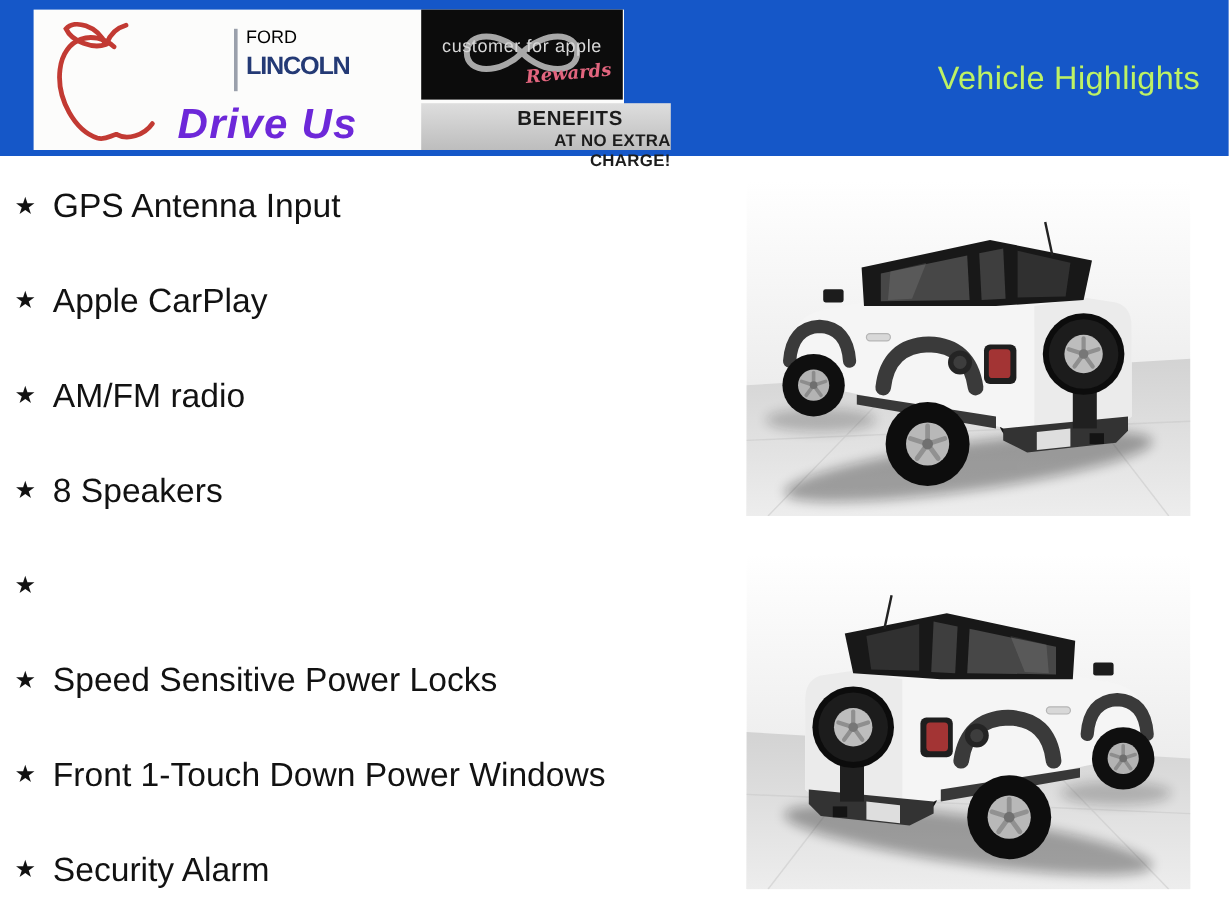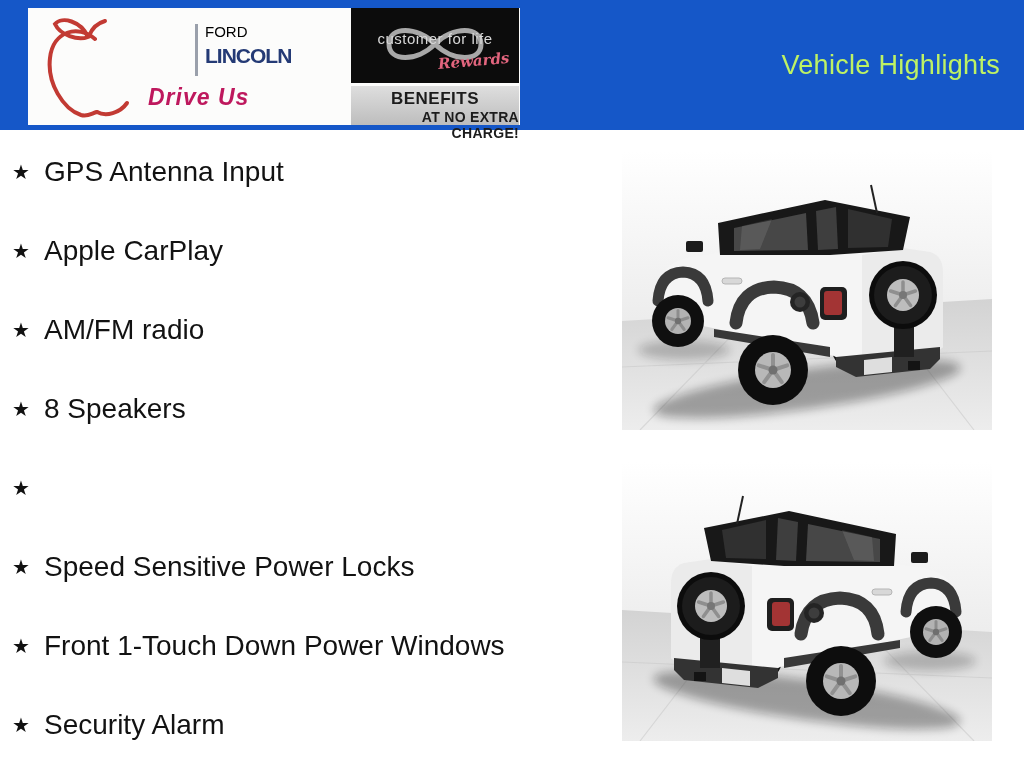--- a/index.html
+++ b/index.html
@@ -24,40 +24,40 @@
   .apple-graphic{position:absolute;left:4px;top:4px;width:150px;height:106px;}
   .apple-wordmark{
     position:absolute;left:20px;top:34px;
     font-size:47px;font-weight:bold;color:#1e3c87;letter-spacing:-2px;
   }
   .logo-divider{position:absolute;left:167px;top:16px;width:3px;height:52px;background:#9aa0ab;}
   .brand-ford{position:absolute;left:177px;top:15px;font-size:15px;font-weight:normal;color:#000000;letter-spacing:0px;}
   .brand-lincoln{position:absolute;left:177px;top:36px;font-size:21px;font-weight:bold;color:#243a75;letter-spacing:-1px;}
   .tagline{
     position:absolute;left:120px;top:76px;
-    font-size:23px;font-weight:bold;font-style:italic;color:#be185d;letter-spacing:1px;
+    font-size:35px;font-weight:bold;font-style:italic;color:#6d28d9;letter-spacing:1px;
   }
   .rewards-box{
     position:absolute;left:323px;top:0;width:168px;height:75px;
     background:#0c0c0c;overflow:hidden;
   }
   .rewards-infinity{position:absolute;left:0;top:0;width:168px;height:75px;}
   .rewards-top{
     position:absolute;left:0;top:22px;width:168px;text-align:center;
     color:#d8d8d8;font-size:15px;letter-spacing:.5px;
   }
   .rewards-script{
     position:absolute;right:10px;top:44px;
     font-family:"DejaVu Serif", serif;font-style:italic;font-weight:bold;
     color:#e2657e;font-size:15px;transform:rotate(-5deg);
   }
   .benefits-box{
     position:absolute;left:323px;top:78px;width:168px;height:39px;
     background:linear-gradient(#dedede,#bdbdbd);
-    text-align:center;color:#1c1c1c;
+    text-align:center;color:#1c1c1c;padding-left:40px;
   }
   .benefits-line1{font-size:17px;font-weight:bold;margin-top:3px;letter-spacing:.5px;}
   .benefits-line2{font-size:14px;font-weight:bold;letter-spacing:.3px;text-align:right;}
   
   .features{
     position:absolute;left:12px;top:155px;margin:0;padding:0;list-style:none;
   }
   .features li{
     display:flex;align-items:center;height:34px;margin-bottom:45px;
     font-size:28px;color:#121212;white-space:nowrap;
@@ -184,21 +184,21 @@
     </svg>
     <div class="logo-divider"></div>
     <div class="brand-ford">FORD</div>
     <div class="brand-lincoln">LINCOLN</div>
     <div class="tagline">Drive Us</div>
 
     <div class="rewards-box">
       <svg class="rewards-infinity" viewBox="0 0 168 75">
         <path d="M38,36 C38,18 66,18 84,36 C102,54 130,54 130,36 C130,18 102,18 84,36 C66,54 38,54 38,36 Z" stroke="#b9b9b9" stroke-width="5" fill="none" opacity="0.9"></path>
       </svg>
-      <div class="rewards-top">customer for life</div>
+      <div class="rewards-top">customer for apple</div>
       <div class="rewards-script">Rewards</div>
     </div>
 
     <div class="benefits-box">
       <div class="benefits-line1">BENEFITS</div>
       <div class="benefits-line2">AT NO EXTRA CHARGE!</div>
     </div>
   </div>
 </div>
 

